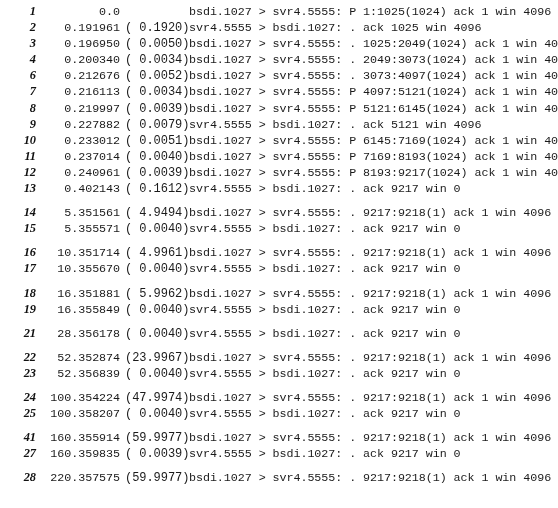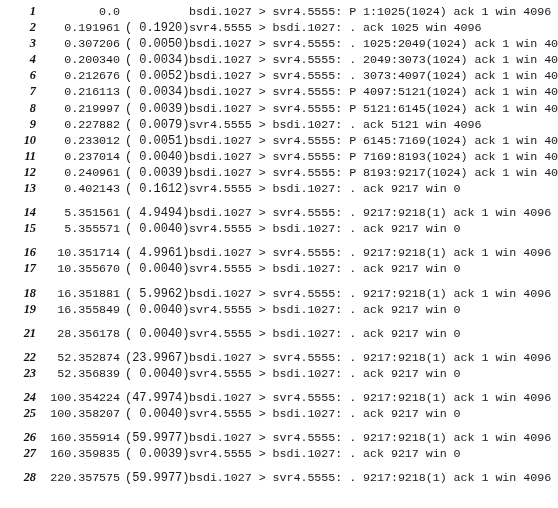--- a/index.html
+++ b/index.html
@@ -67,21 +67,21 @@
     font-size: 11.7px;
     white-space: pre;
   }
 </style>
 </head>
 <body>
 
 <div id="trace-listing">
     <div class="trace-row"><span class="line-no">1</span><span class="time-col">0.0</span><span class="delta-col"></span><span class="desc-col">bsdi.1027 &gt; svr4.5555: P 1:1025(1024) ack 1 win 4096</span></div>
     <div class="trace-row"><span class="line-no">2</span><span class="time-col">0.191961</span><span class="delta-col">( 0.1920)</span><span class="desc-col">svr4.5555 &gt; bsdi.1027: . ack 1025 win 4096</span></div>
-    <div class="trace-row"><span class="line-no">3</span><span class="time-col">0.307206</span><span class="delta-col">( 0.0050)</span><span class="desc-col">bsdi.1027 &gt; svr4.5555: . 1025:2049(1024) ack 1 win 4096</span></div>
+    <div class="trace-row"><span class="line-no">3</span><span class="time-col">0.196950</span><span class="delta-col">( 0.0050)</span><span class="desc-col">bsdi.1027 &gt; svr4.5555: . 1025:2049(1024) ack 1 win 4096</span></div>
     <div class="trace-row"><span class="line-no">4</span><span class="time-col">0.200340</span><span class="delta-col">( 0.0034)</span><span class="desc-col">bsdi.1027 &gt; svr4.5555: . 2049:3073(1024) ack 1 win 4096</span></div>
     <div class="trace-row"><span class="line-no">6</span><span class="time-col">0.212676</span><span class="delta-col">( 0.0052)</span><span class="desc-col">bsdi.1027 &gt; svr4.5555: . 3073:4097(1024) ack 1 win 4096</span></div>
     <div class="trace-row"><span class="line-no">7</span><span class="time-col">0.216113</span><span class="delta-col">( 0.0034)</span><span class="desc-col">bsdi.1027 &gt; svr4.5555: P 4097:5121(1024) ack 1 win 4096</span></div>
     <div class="trace-row"><span class="line-no">8</span><span class="time-col">0.219997</span><span class="delta-col">( 0.0039)</span><span class="desc-col">bsdi.1027 &gt; svr4.5555: P 5121:6145(1024) ack 1 win 4096</span></div>
     <div class="trace-row"><span class="line-no">9</span><span class="time-col">0.227882</span><span class="delta-col">( 0.0079)</span><span class="desc-col">svr4.5555 &gt; bsdi.1027: . ack 5121 win 4096</span></div>
     <div class="trace-row"><span class="line-no">10</span><span class="time-col">0.233012</span><span class="delta-col">( 0.0051)</span><span class="desc-col">bsdi.1027 &gt; svr4.5555: P 6145:7169(1024) ack 1 win 4096</span></div>
     <div class="trace-row"><span class="line-no">11</span><span class="time-col">0.237014</span><span class="delta-col">( 0.0040)</span><span class="desc-col">bsdi.1027 &gt; svr4.5555: P 7169:8193(1024) ack 1 win 4096</span></div>
     <div class="trace-row"><span class="line-no">12</span><span class="time-col">0.240961</span><span class="delta-col">( 0.0039)</span><span class="desc-col">bsdi.1027 &gt; svr4.5555: P 8193:9217(1024) ack 1 win 4096</span></div>
     <div class="trace-row"><span class="line-no">13</span><span class="time-col">0.402143</span><span class="delta-col">( 0.1612)</span><span class="desc-col">svr4.5555 &gt; bsdi.1027: . ack 9217 win 0</span></div>
     <div class="trace-row spacer"></div>
@@ -95,17 +95,17 @@
     <div class="trace-row"><span class="line-no">19</span><span class="time-col">16.355849</span><span class="delta-col">( 0.0040)</span><span class="desc-col">svr4.5555 &gt; bsdi.1027: . ack 9217 win 0</span></div>
     <div class="trace-row spacer"></div>
     <div class="trace-row"><span class="line-no">21</span><span class="time-col">28.356178</span><span class="delta-col">( 0.0040)</span><span class="desc-col">svr4.5555 &gt; bsdi.1027: . ack 9217 win 0</span></div>
     <div class="trace-row spacer"></div>
     <div class="trace-row"><span class="line-no">22</span><span class="time-col">52.352874</span><span class="delta-col">(23.9967)</span><span class="desc-col">bsdi.1027 &gt; svr4.5555: . 9217:9218(1) ack 1 win 4096</span></div>
     <div class="trace-row"><span class="line-no">23</span><span class="time-col">52.356839</span><span class="delta-col">( 0.0040)</span><span class="desc-col">svr4.5555 &gt; bsdi.1027: . ack 9217 win 0</span></div>
     <div class="trace-row spacer"></div>
     <div class="trace-row"><span class="line-no">24</span><span class="time-col">100.354224</span><span class="delta-col">(47.9974)</span><span class="desc-col">bsdi.1027 &gt; svr4.5555: . 9217:9218(1) ack 1 win 4096</span></div>
     <div class="trace-row"><span class="line-no">25</span><span class="time-col">100.358207</span><span class="delta-col">( 0.0040)</span><span class="desc-col">svr4.5555 &gt; bsdi.1027: . ack 9217 win 0</span></div>
     <div class="trace-row spacer"></div>
-    <div class="trace-row"><span class="line-no">26</span><span class="time-col">160.355914</span><span class="delta-col">(59.9977)</span><span class="desc-col">bsdi.1027 &gt; svr4.5555: . 9217:9218(1) ack 1 win 4096</span></div>
+    <div class="trace-row"><span class="line-no">41</span><span class="time-col">160.355914</span><span class="delta-col">(59.9977)</span><span class="desc-col">bsdi.1027 &gt; svr4.5555: . 9217:9218(1) ack 1 win 4096</span></div>
     <div class="trace-row"><span class="line-no">27</span><span class="time-col">160.359835</span><span class="delta-col">( 0.0039)</span><span class="desc-col">svr4.5555 &gt; bsdi.1027: . ack 9217 win 0</span></div>
     <div class="trace-row spacer"></div>
     <div class="trace-row"><span class="line-no">28</span><span class="time-col">220.357575</span><span class="delta-col">(59.9977)</span><span class="desc-col">bsdi.1027 &gt; svr4.5555: . 9217:9218(1) ack 1 win 4096</span></div>
   </div>
 
 </body></html>

